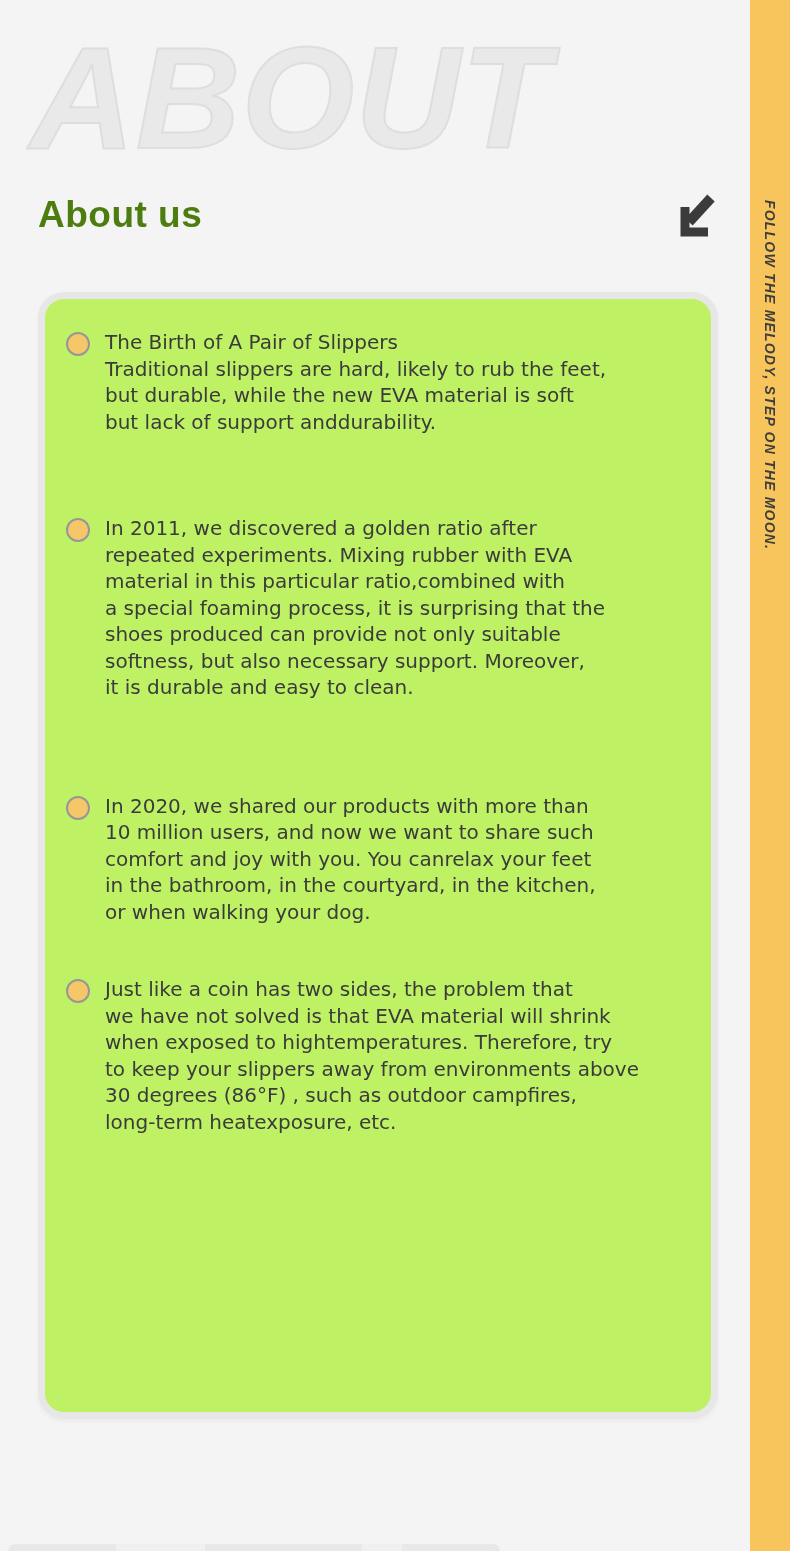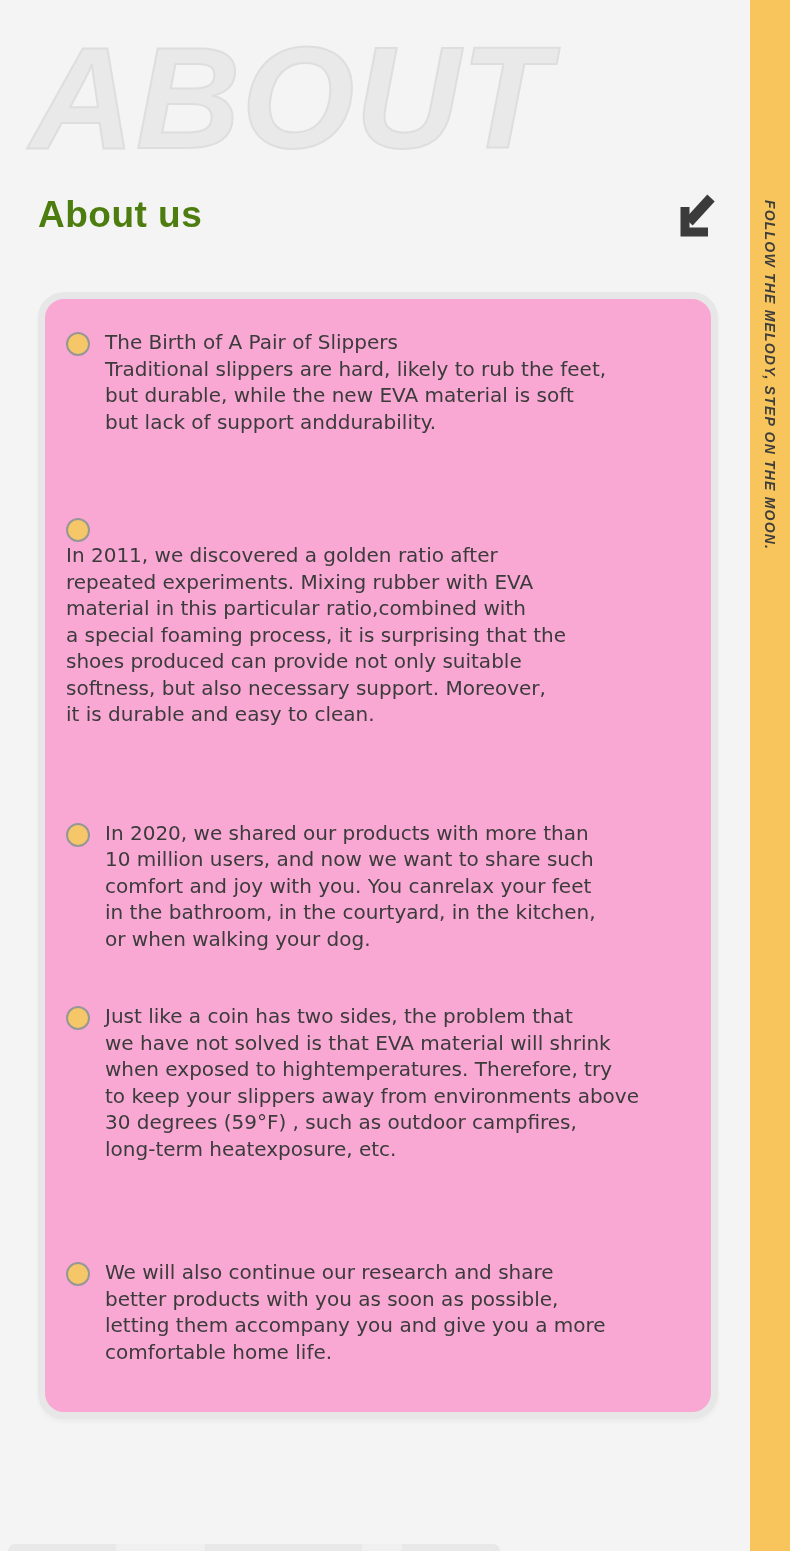--- a/index.html
+++ b/index.html
@@ -69,34 +69,34 @@
     letter-spacing:1.2px;
     color:#3e3e3e;
     white-space:nowrap;
   }
 
   
   .card {
     position:absolute;
     top:292px; left:38px;
     width:680px; height:1127px;
-    background:#f9a8d4;
+    background:#bef264;
     border:7px solid #e7e7e7;
     border-radius:26px;
     padding:30px 14px 0 21px;
     box-shadow:0 3px 5px rgba(0,0,0,0.035);
   }
 
   .points { list-style:none; }
   .point {
     display:flex;
     align-items:flex-start;
   }
   .point:nth-child(1) { margin-bottom:80px; }
-  .point:nth-child(2) { margin-bottom:92px;flex-direction:column; }
+  .point:nth-child(2) { margin-bottom:92px; }
   .point:nth-child(3) { margin-bottom:51px; }
   .point:nth-child(4) { margin-bottom:97px; }
   .point:nth-child(5) { margin-bottom:0; }
 
   .bullet {
     flex:0 0 auto;
     width:24px; height:24px;
     margin:3px 15px 0 0;
     border-radius:50%;
     background:#f6c768;
@@ -164,26 +164,19 @@
 comfort and joy with you. You canrelax your feet
 in the bathroom, in the courtyard, in the kitchen,
 or when walking your dog.</p>
     </li>
     <li class="point">
       <span class="bullet"></span>
       <p class="point-text">Just like a coin has two sides, the problem that
 we have not solved is that EVA material will shrink
 when exposed to hightemperatures. Therefore, try
 to keep your slippers away from environments above
-30 degrees (59°F) , such as outdoor campfires,
+30 degrees (86°F) , such as outdoor campfires,
 long-term heatexposure, etc.</p>
-    </li>
-    <li class="point">
-      <span class="bullet"></span>
-      <p class="point-text">We will also continue our research and share
-better products with you as soon as possible,
-letting them accompany you and give you a more
-comfortable home life.</p>
     </li>
   </ul>
 </div>
 
 <div class="next-section-hint"></div>
 
 </body></html>

